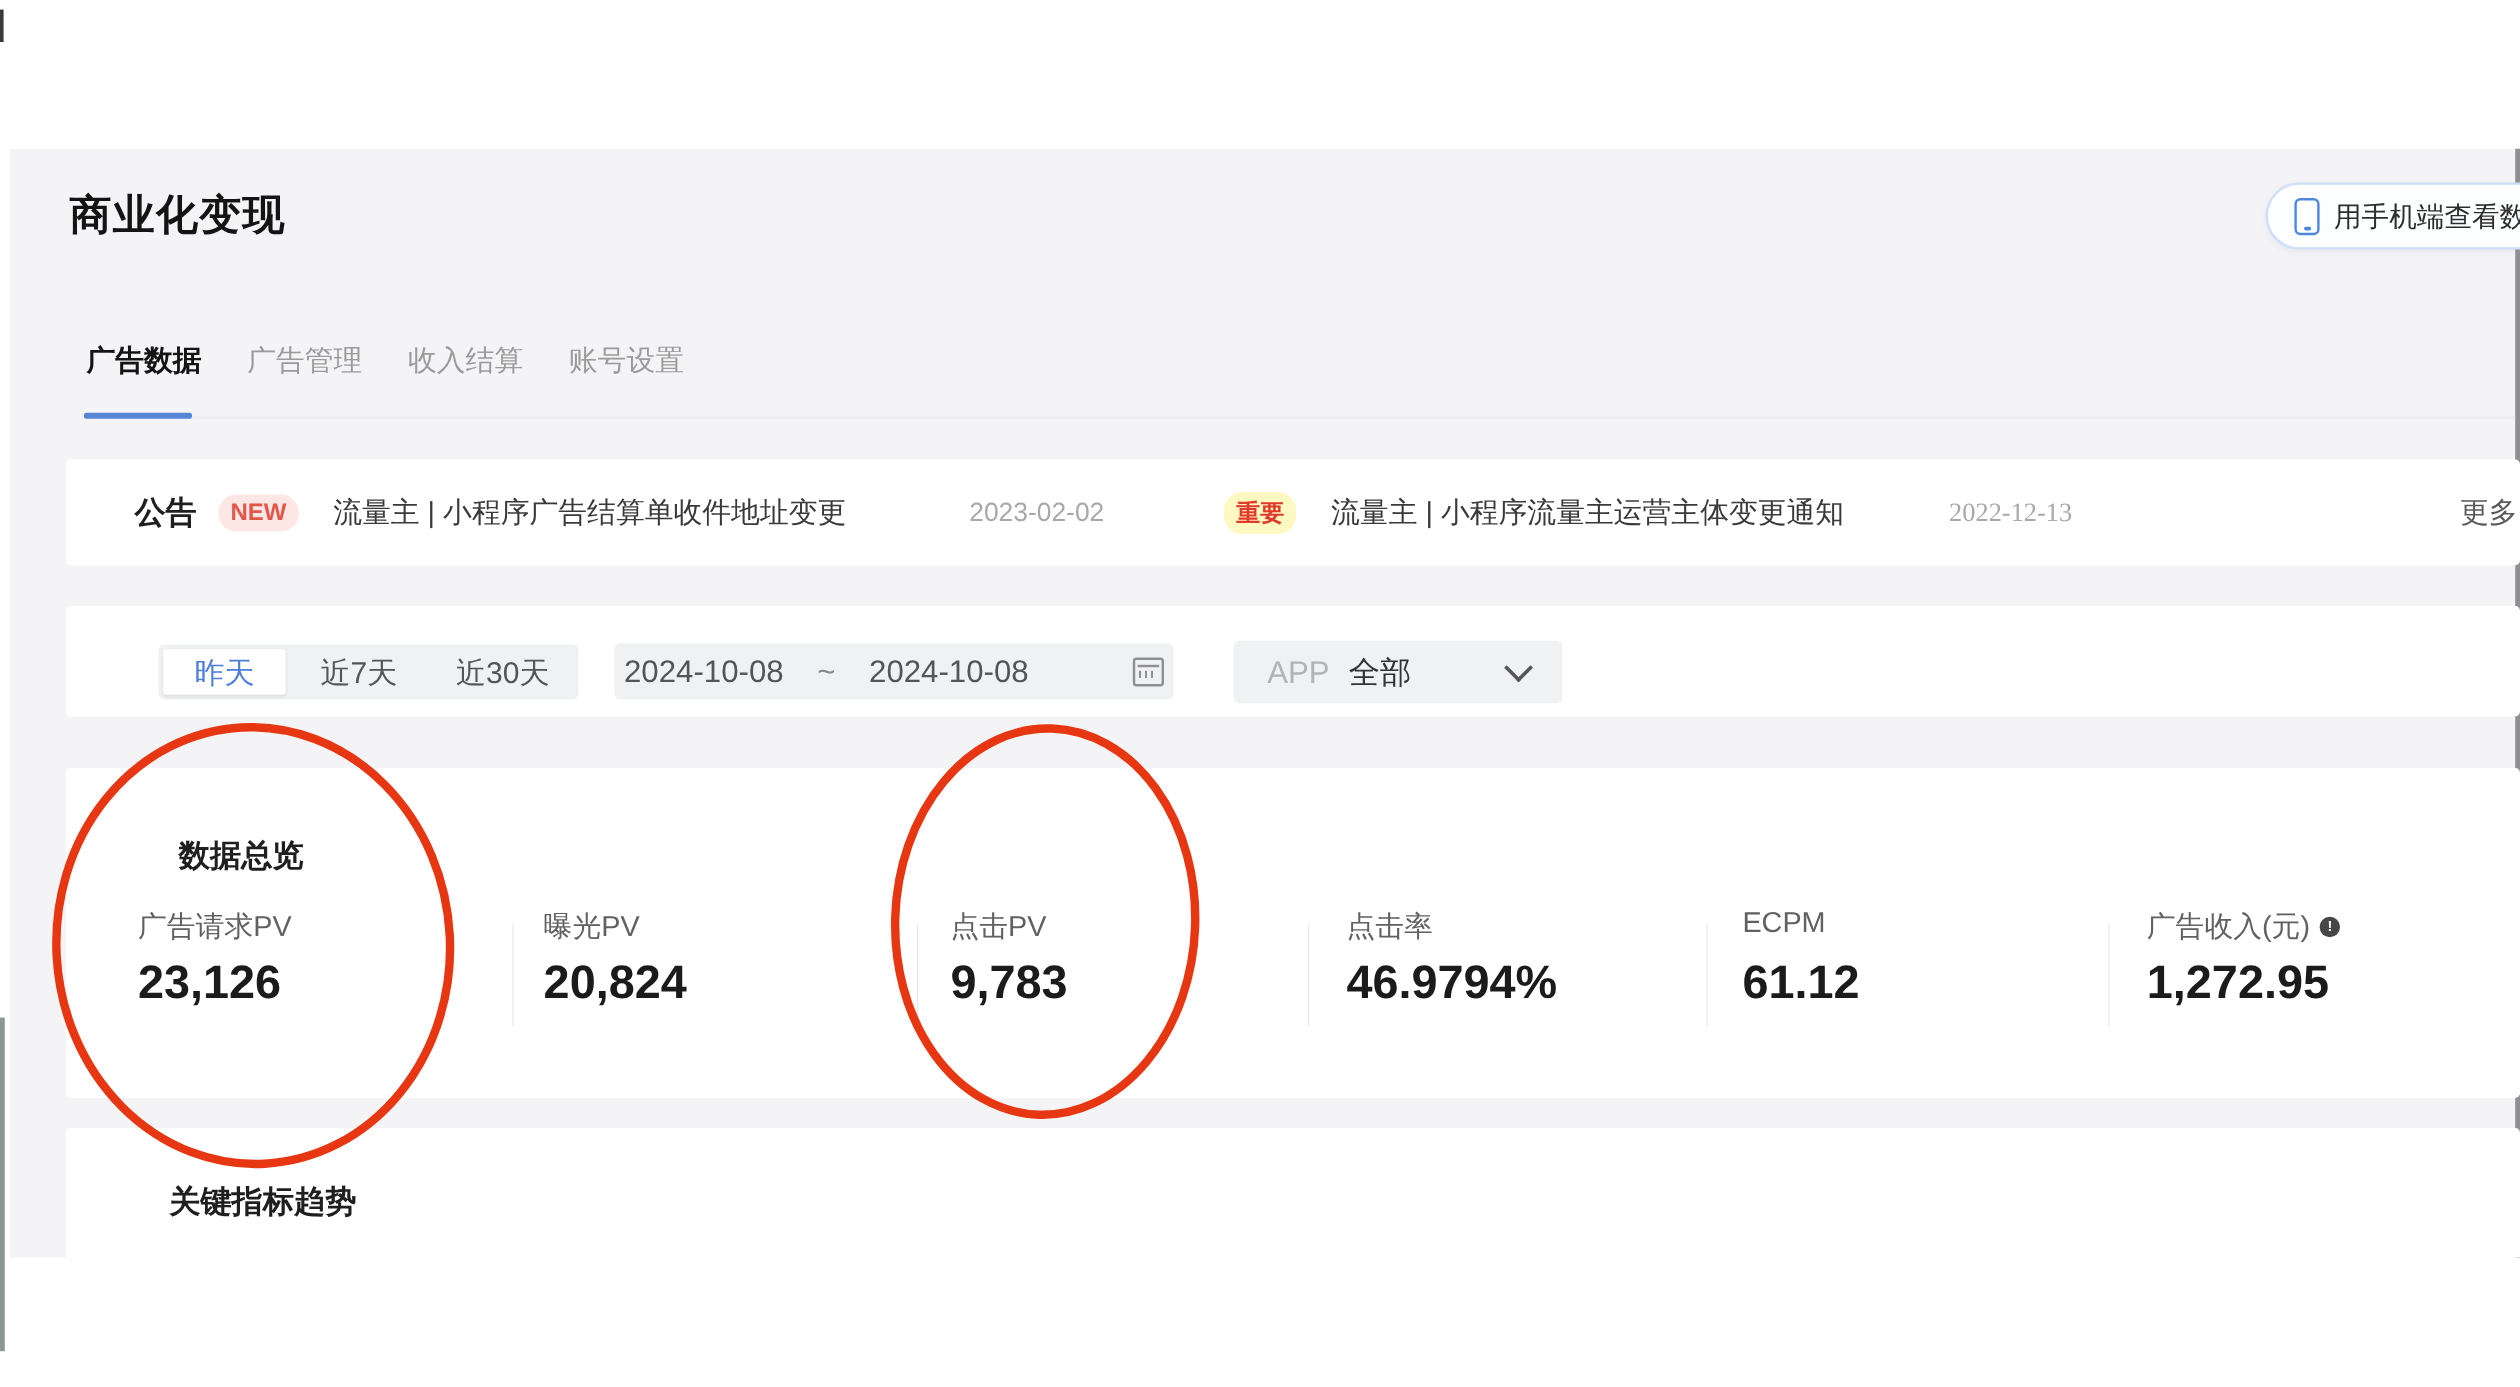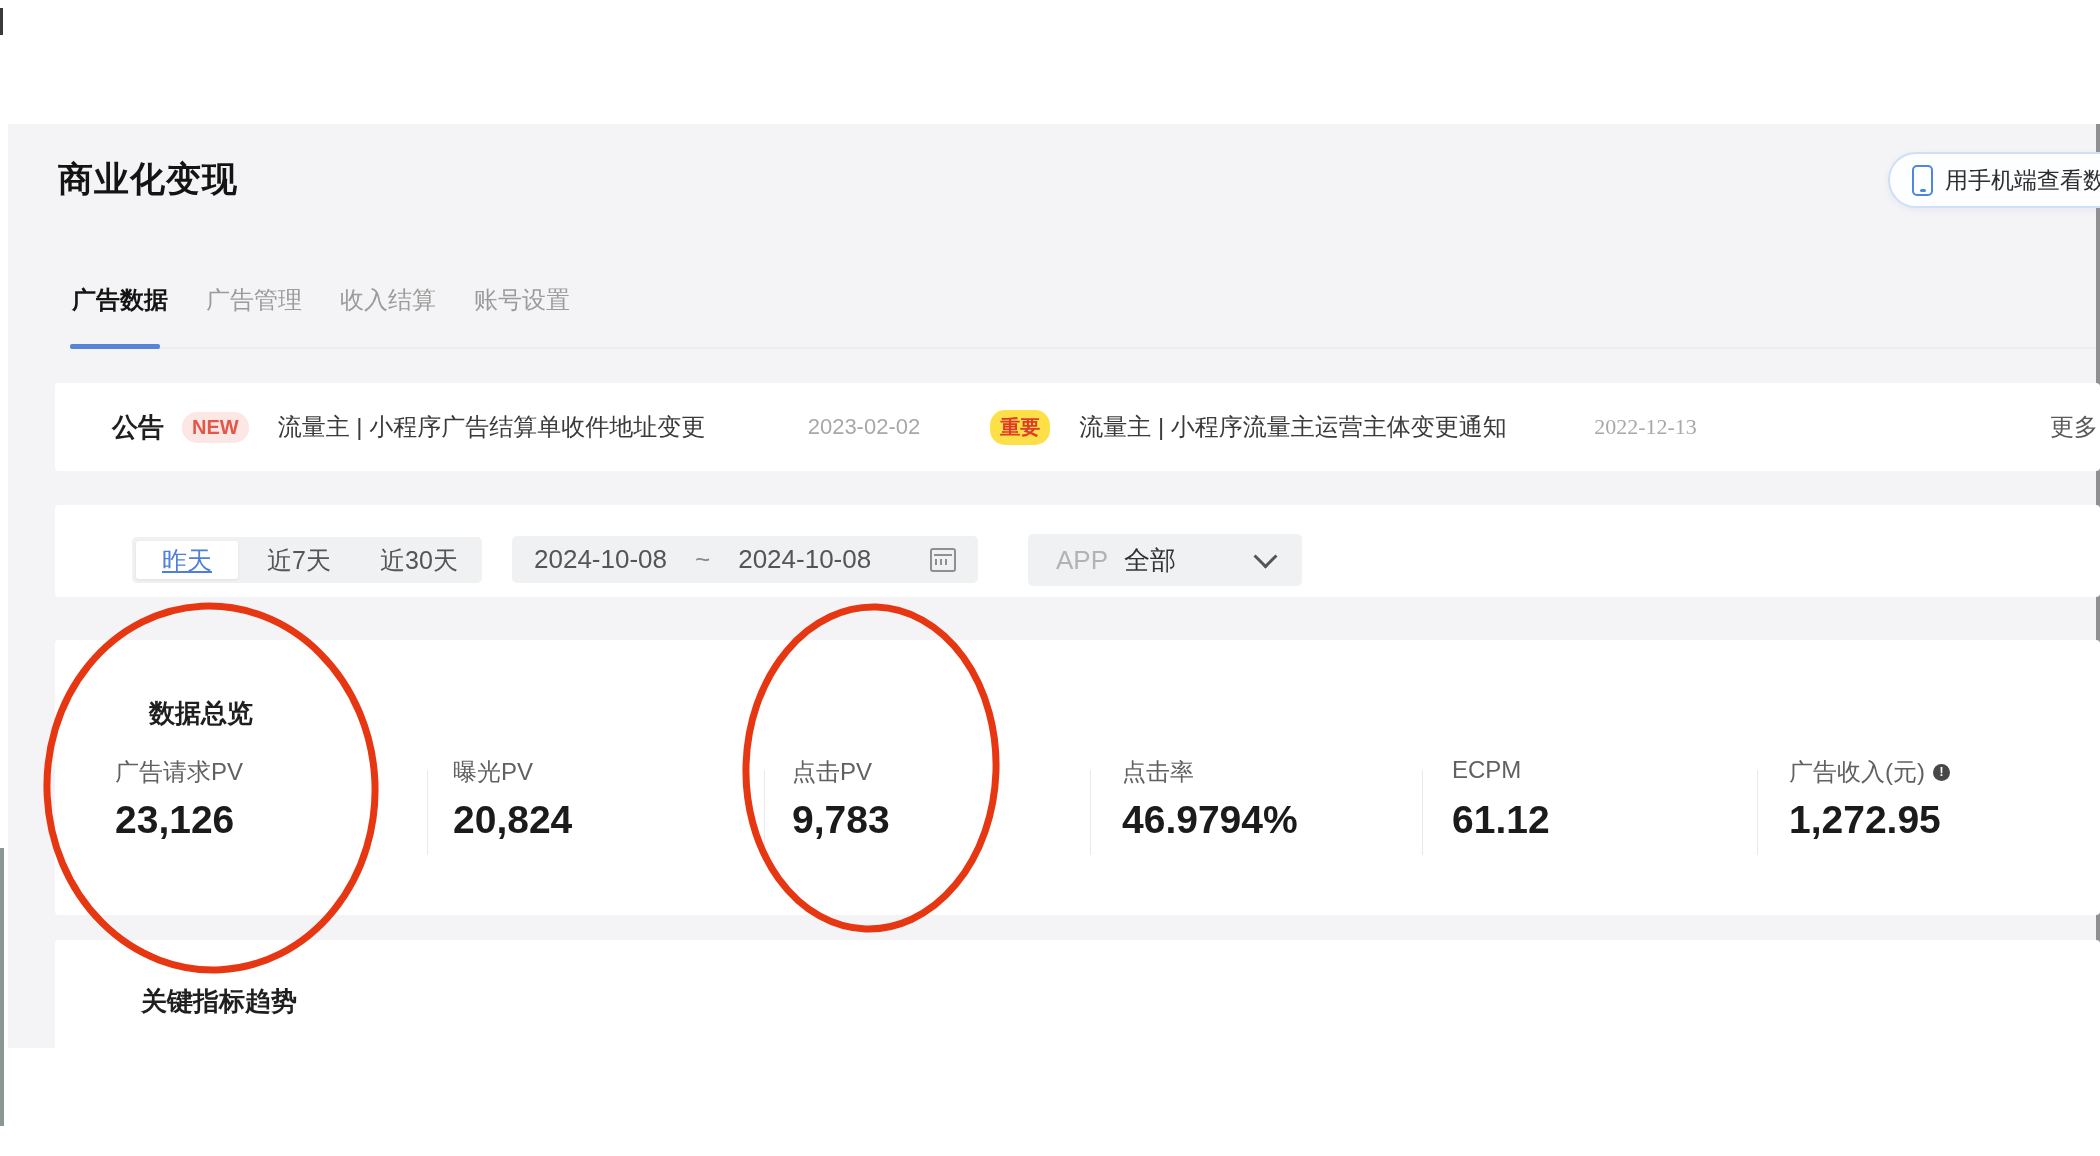--- a/index.html
+++ b/index.html
@@ -32,37 +32,37 @@
   .tab-rule{left:70px;top:347px;width:2026px;height:2px;background:#ececee;}
   .tab-underline{left:70px;top:344px;width:90px;height:5px;background:#5585d5;border-radius:2px;}
 
   
   .card{background:#ffffff;border-radius:4px;}
   .announce-card{left:55px;top:383px;width:2045px;height:88px;display:flex;align-items:center;
     padding-left:57px;box-sizing:border-box;font-size:24px;color:#3a3a3a;}
   .announce-label{font-size:26px;font-weight:bold;color:#1f1f1f;}
   .badge{font-size:20px;font-weight:bold;padding:4px 10px;border-radius:15px;white-space:nowrap;}
   .badge-new{background:#fce7e4;color:#e2574a;margin-left:18px;}
-  .badge-important{background:#fde047;color:#e03b2a;margin-left:70px;}
+  .badge-important{background:#fef9c3;color:#e03b2a;margin-left:100px;}
   .announce-title{margin-left:29px;white-space:nowrap;overflow:hidden;cursor:pointer;}
   .announce-title.t1{width:512px;}
   .announce-title.t2{width:495px;}
   .announce-date{font-size:22px;color:#a8a8a8;white-space:nowrap;}
   .d1{margin-left:18px;} .d2{margin-left:20px;font-family:Liberation Serif, serif;}
   .announce-more{margin-left:auto;margin-right:2px;font-size:24px;color:#5a5a5a;cursor:pointer;white-space:nowrap;}
 
   
   .filter-card{left:55px;top:505px;width:2045px;height:92px;}
   .segmented{position:absolute;left:77px;top:32px;height:46px;background:#f0f1f3;border-radius:5px;
     display:flex;align-items:center;font-size:25px;}
   .seg-item{height:46px;display:flex;align-items:center;justify-content:center;color:#555;cursor:pointer;} .seg-item.w2{width:114px;} .seg-item.w3{width:126px;}
   .seg-item.selected{background:#ffffff;color:#4f7fd9;height:38px;margin:0 4px;border-radius:3px;
-    width:102px;box-shadow:0 1px 3px rgba(0,0,0,.08);text-decoration:underline;}
+    width:102px;box-shadow:0 1px 3px rgba(0,0,0,.08);}
   .date-range{position:absolute;left:457px;top:31px;width:466px;height:47px;background:#f0f1f3;border-radius:5px;
-    display:flex;align-items:center;padding:0 22px;box-sizing:border-box;font-size:26px;color:#555;cursor:pointer;}
+    display:flex;align-items:center;padding:0 8px;box-sizing:border-box;font-size:26px;color:#555;cursor:pointer;}
   .date-sep{margin:0 28px;color:#888;}
   .calendar-icon{margin-left:auto;width:22px;height:20px;border:2px solid #8f8f8f;border-radius:3px;position:relative;}
   .calendar-icon::before{content:"";position:absolute;left:2px;top:4px;right:2px;height:2px;background:#8f8f8f;}
   .calendar-icon::after{content:"";position:absolute;left:3px;top:9px;width:12px;height:6px;
     background:repeating-linear-gradient(90deg,#8f8f8f 0 2px,transparent 2px 5px);}
   .app-select{position:absolute;left:973px;top:29px;width:274px;height:52px;background:#f0f1f3;border-radius:5px;
     display:flex;align-items:center;padding:0 28px;box-sizing:border-box;font-size:26px;cursor:pointer;}
   .app-label{color:#b3b3b3;}
   .app-value{color:#333;margin-left:16px;}
   .chevron-down{margin-left:auto;width:14px;height:14px;border-right:3px solid #555;border-bottom:3px solid #555;

